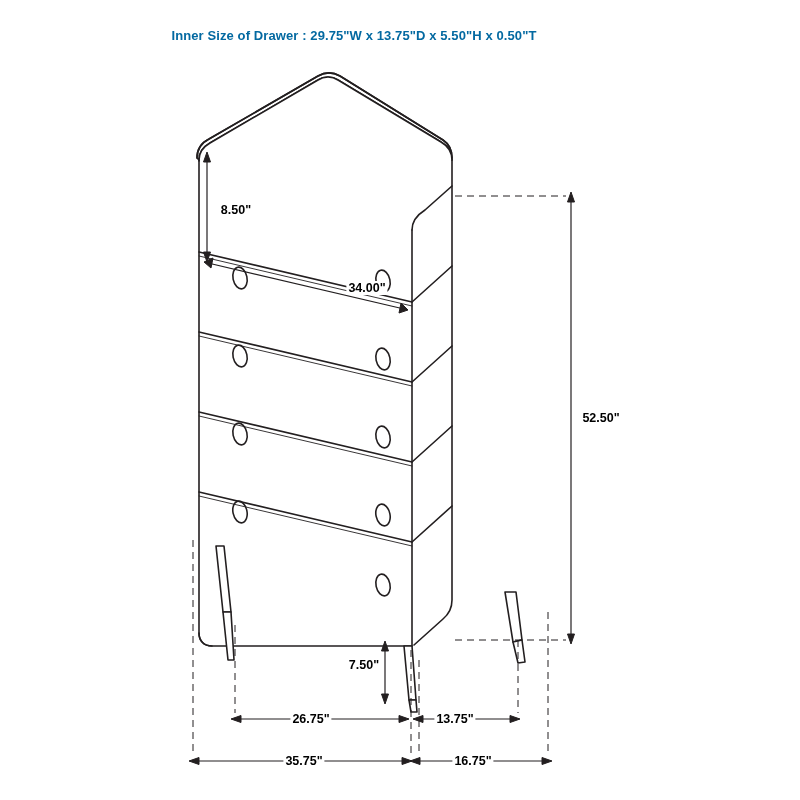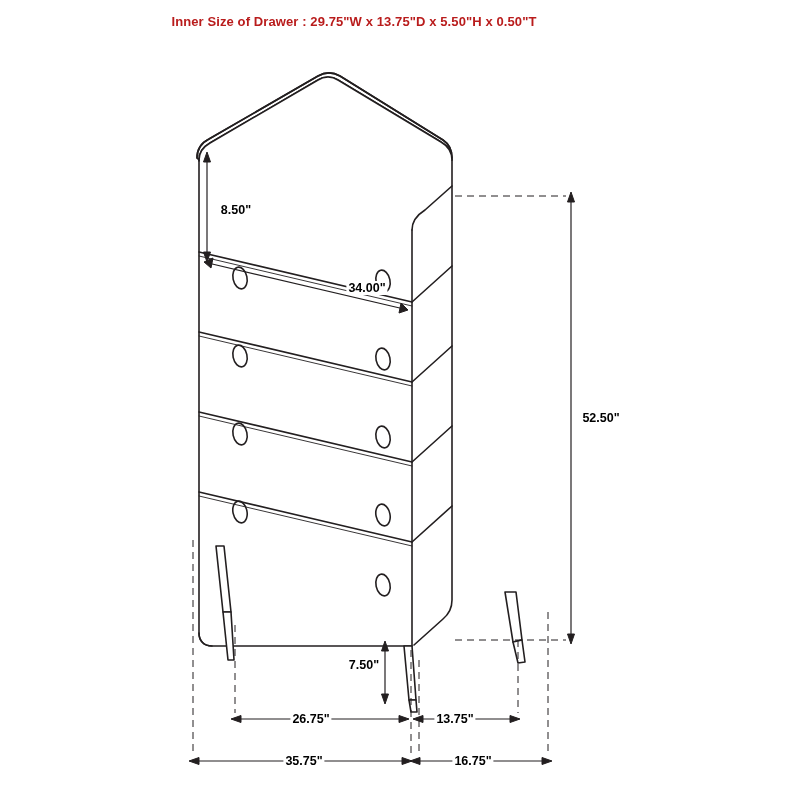--- a/index.html
+++ b/index.html
@@ -14,27 +14,27 @@
     position: relative;
     overflow: hidden;
   }
   #stage {
     position: relative;
     width: 800px;
     height: 800px;
   }
   #title {
     position: absolute;
-    top: 14px;
+    top: 28px;
     left: 0;
     width: 708px;
     text-align: center;
     font-size: 13px;
     font-weight: bold;
-    color: #b91c1c;
+    color: #0369a1;
     letter-spacing: 0.1px;
   }
   #drawing {
     position: absolute;
     top: 0;
     left: 0;
   }
   .dim-label {
     position: absolute;
     font-size: 12.5px;

